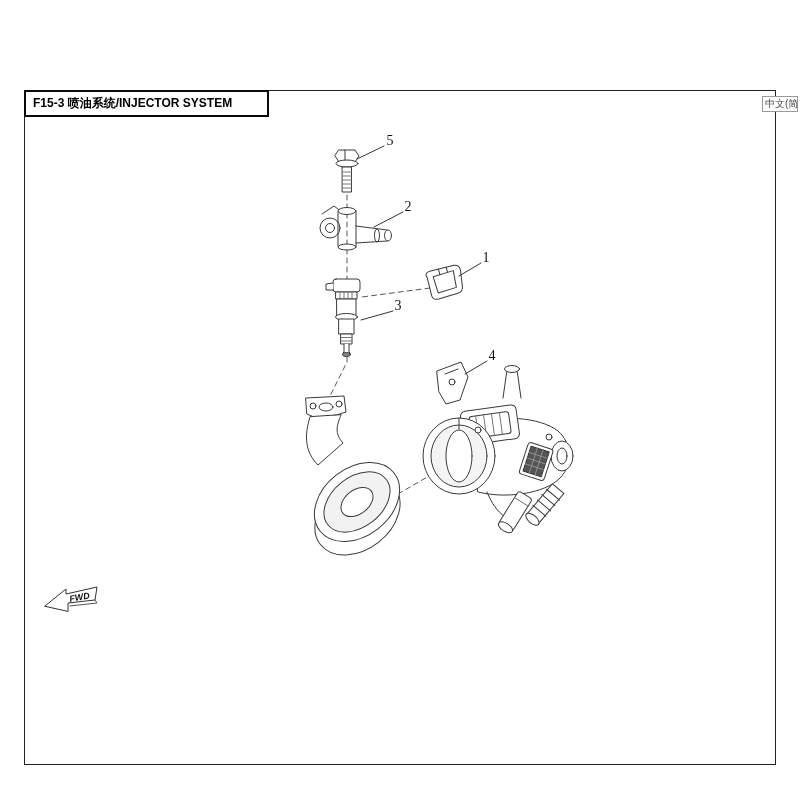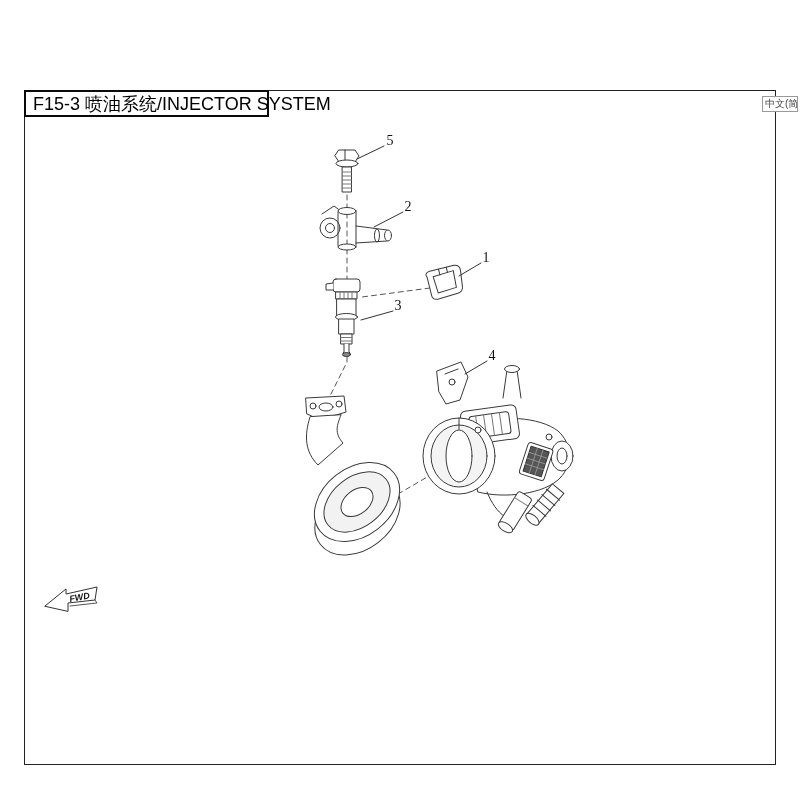--- a/index.html
+++ b/index.html
@@ -19,22 +19,22 @@
     background: #fff;
   }
   .title-box {
     position: absolute;
     left: 24px; top: 90px;
     width: 245px; height: 27px;
     border: 2px solid #0a0a0a;
     background: #fff;
     display: flex; align-items: center;
     padding: 0 7px;
-    font-weight: normal;
-    font-size: 18px;
+    font-weight: bold;
+    font-size: 12px;
     color: #000;
     white-space: nowrap;
     z-index: 3;
   }
   .lang-tab {
     position: absolute;
     left: 762px; top: 96px;
     width: 36px; height: 16px;
     border: 1px solid #9a9a9a;
     background: #fff;

